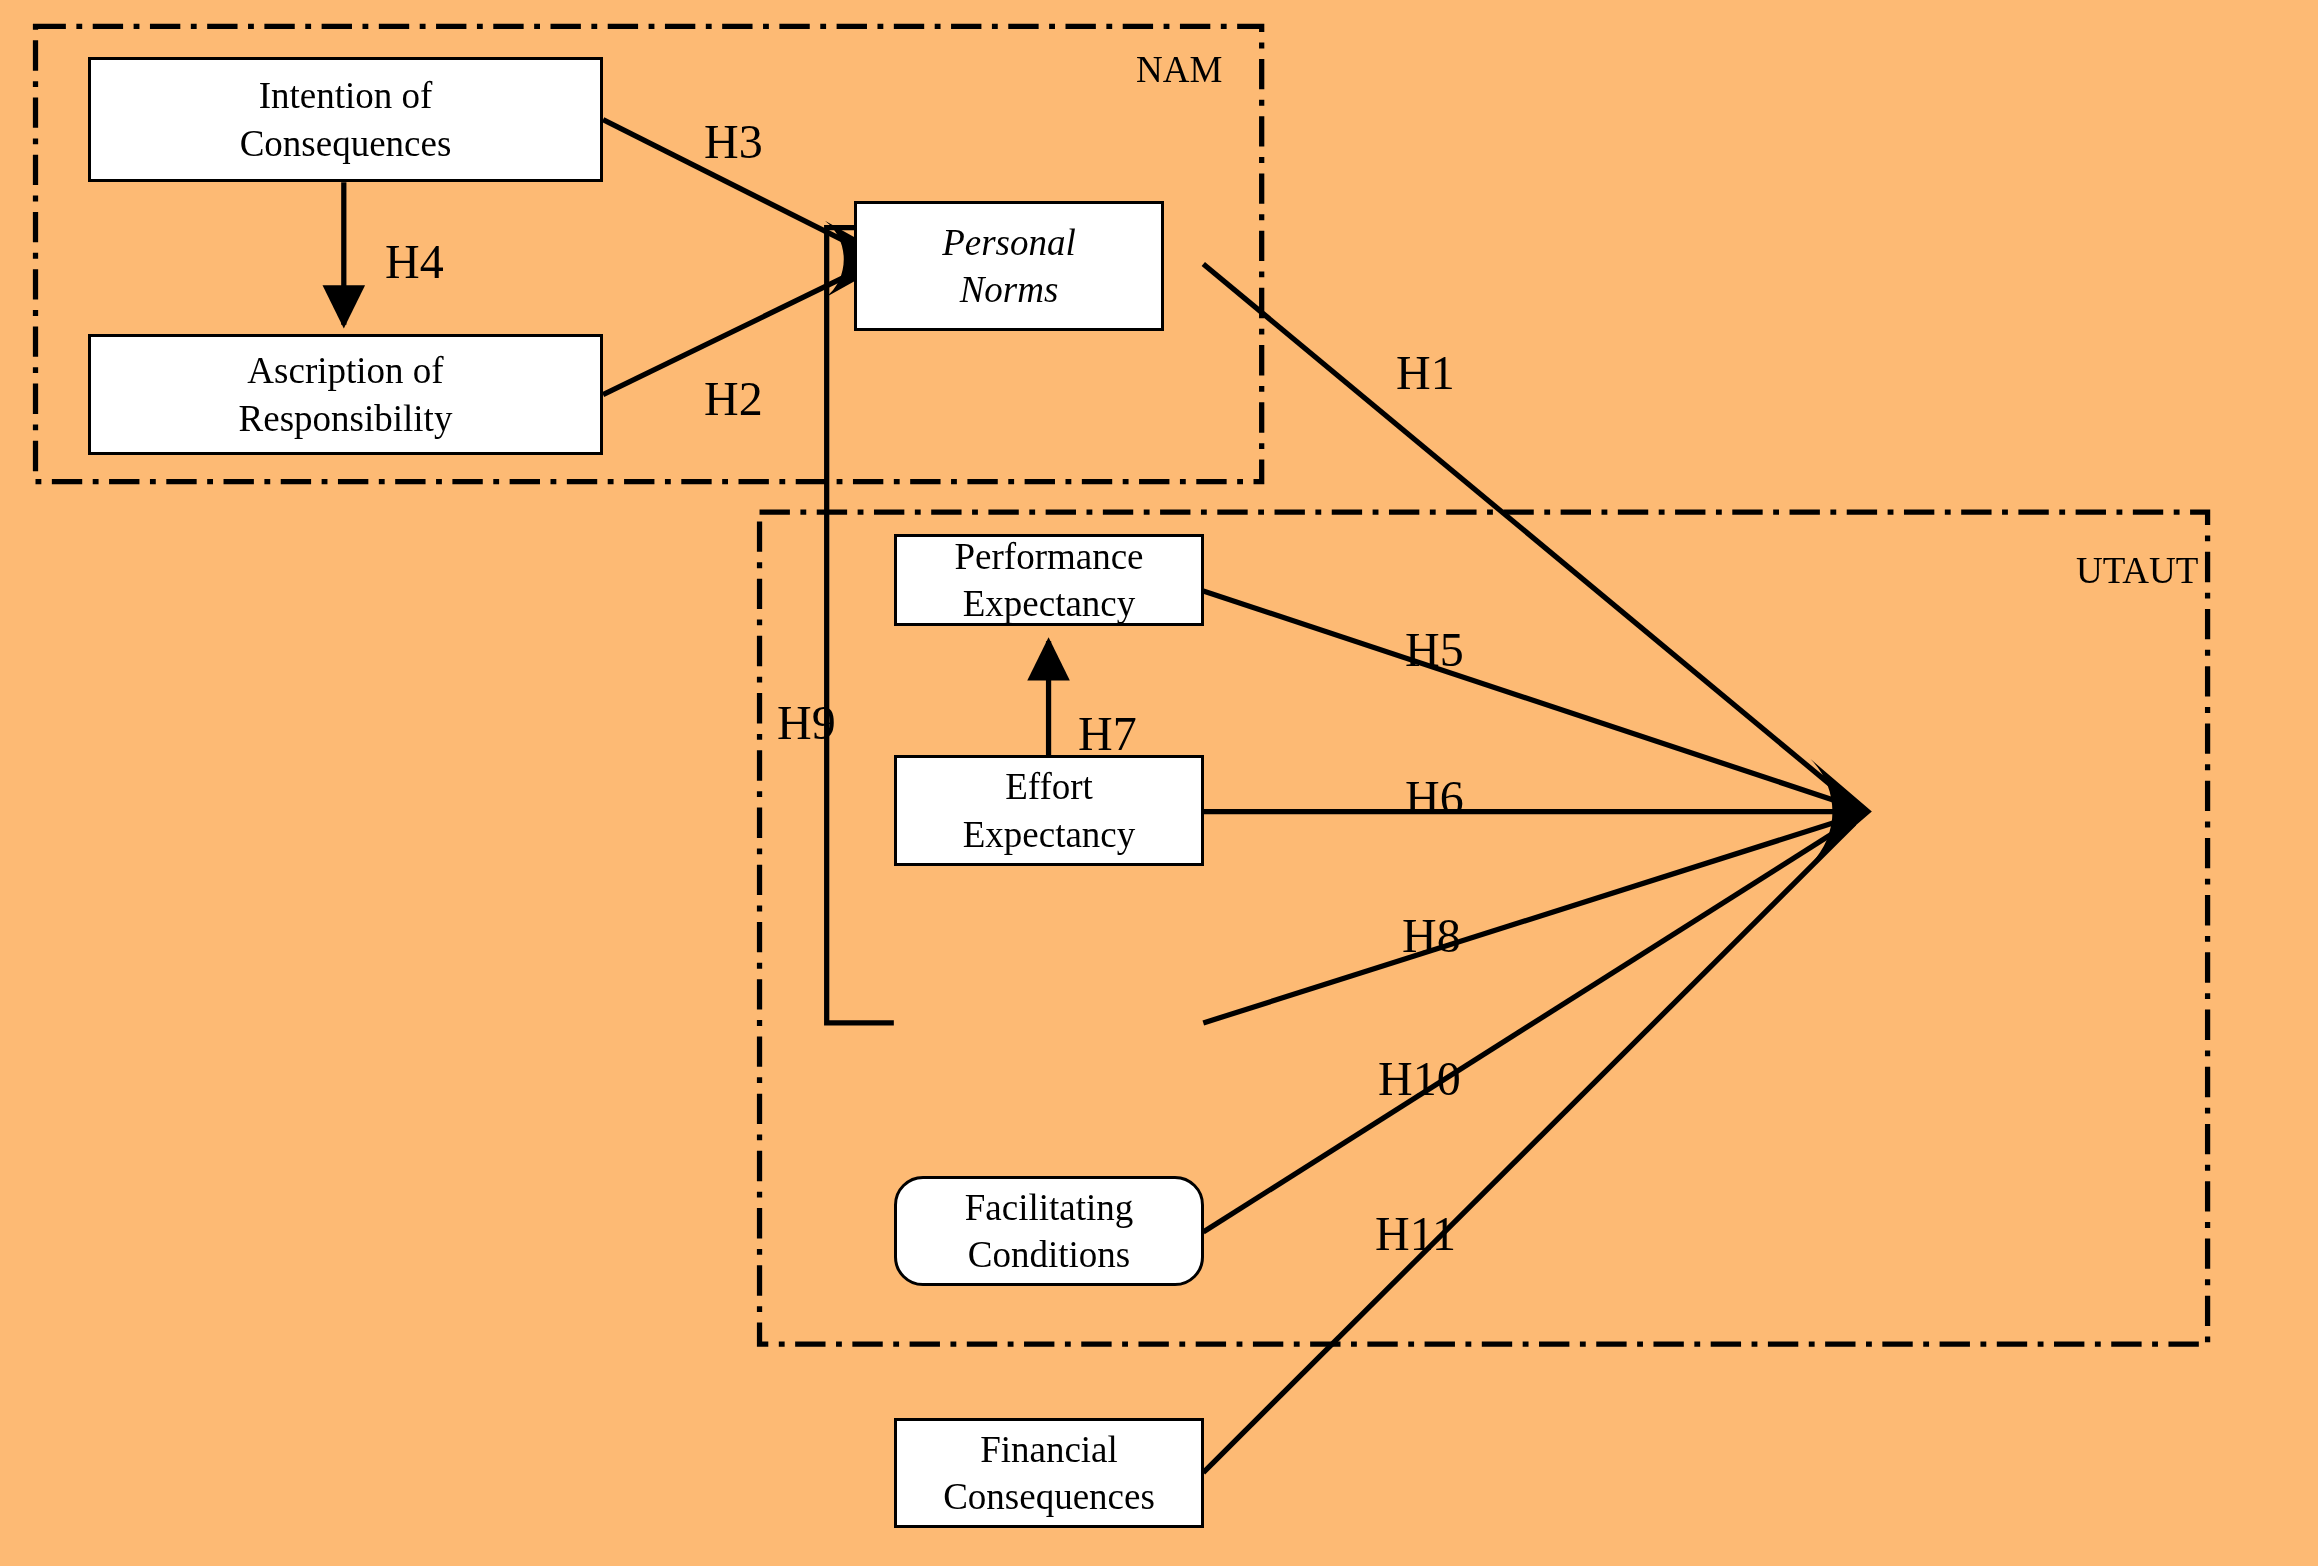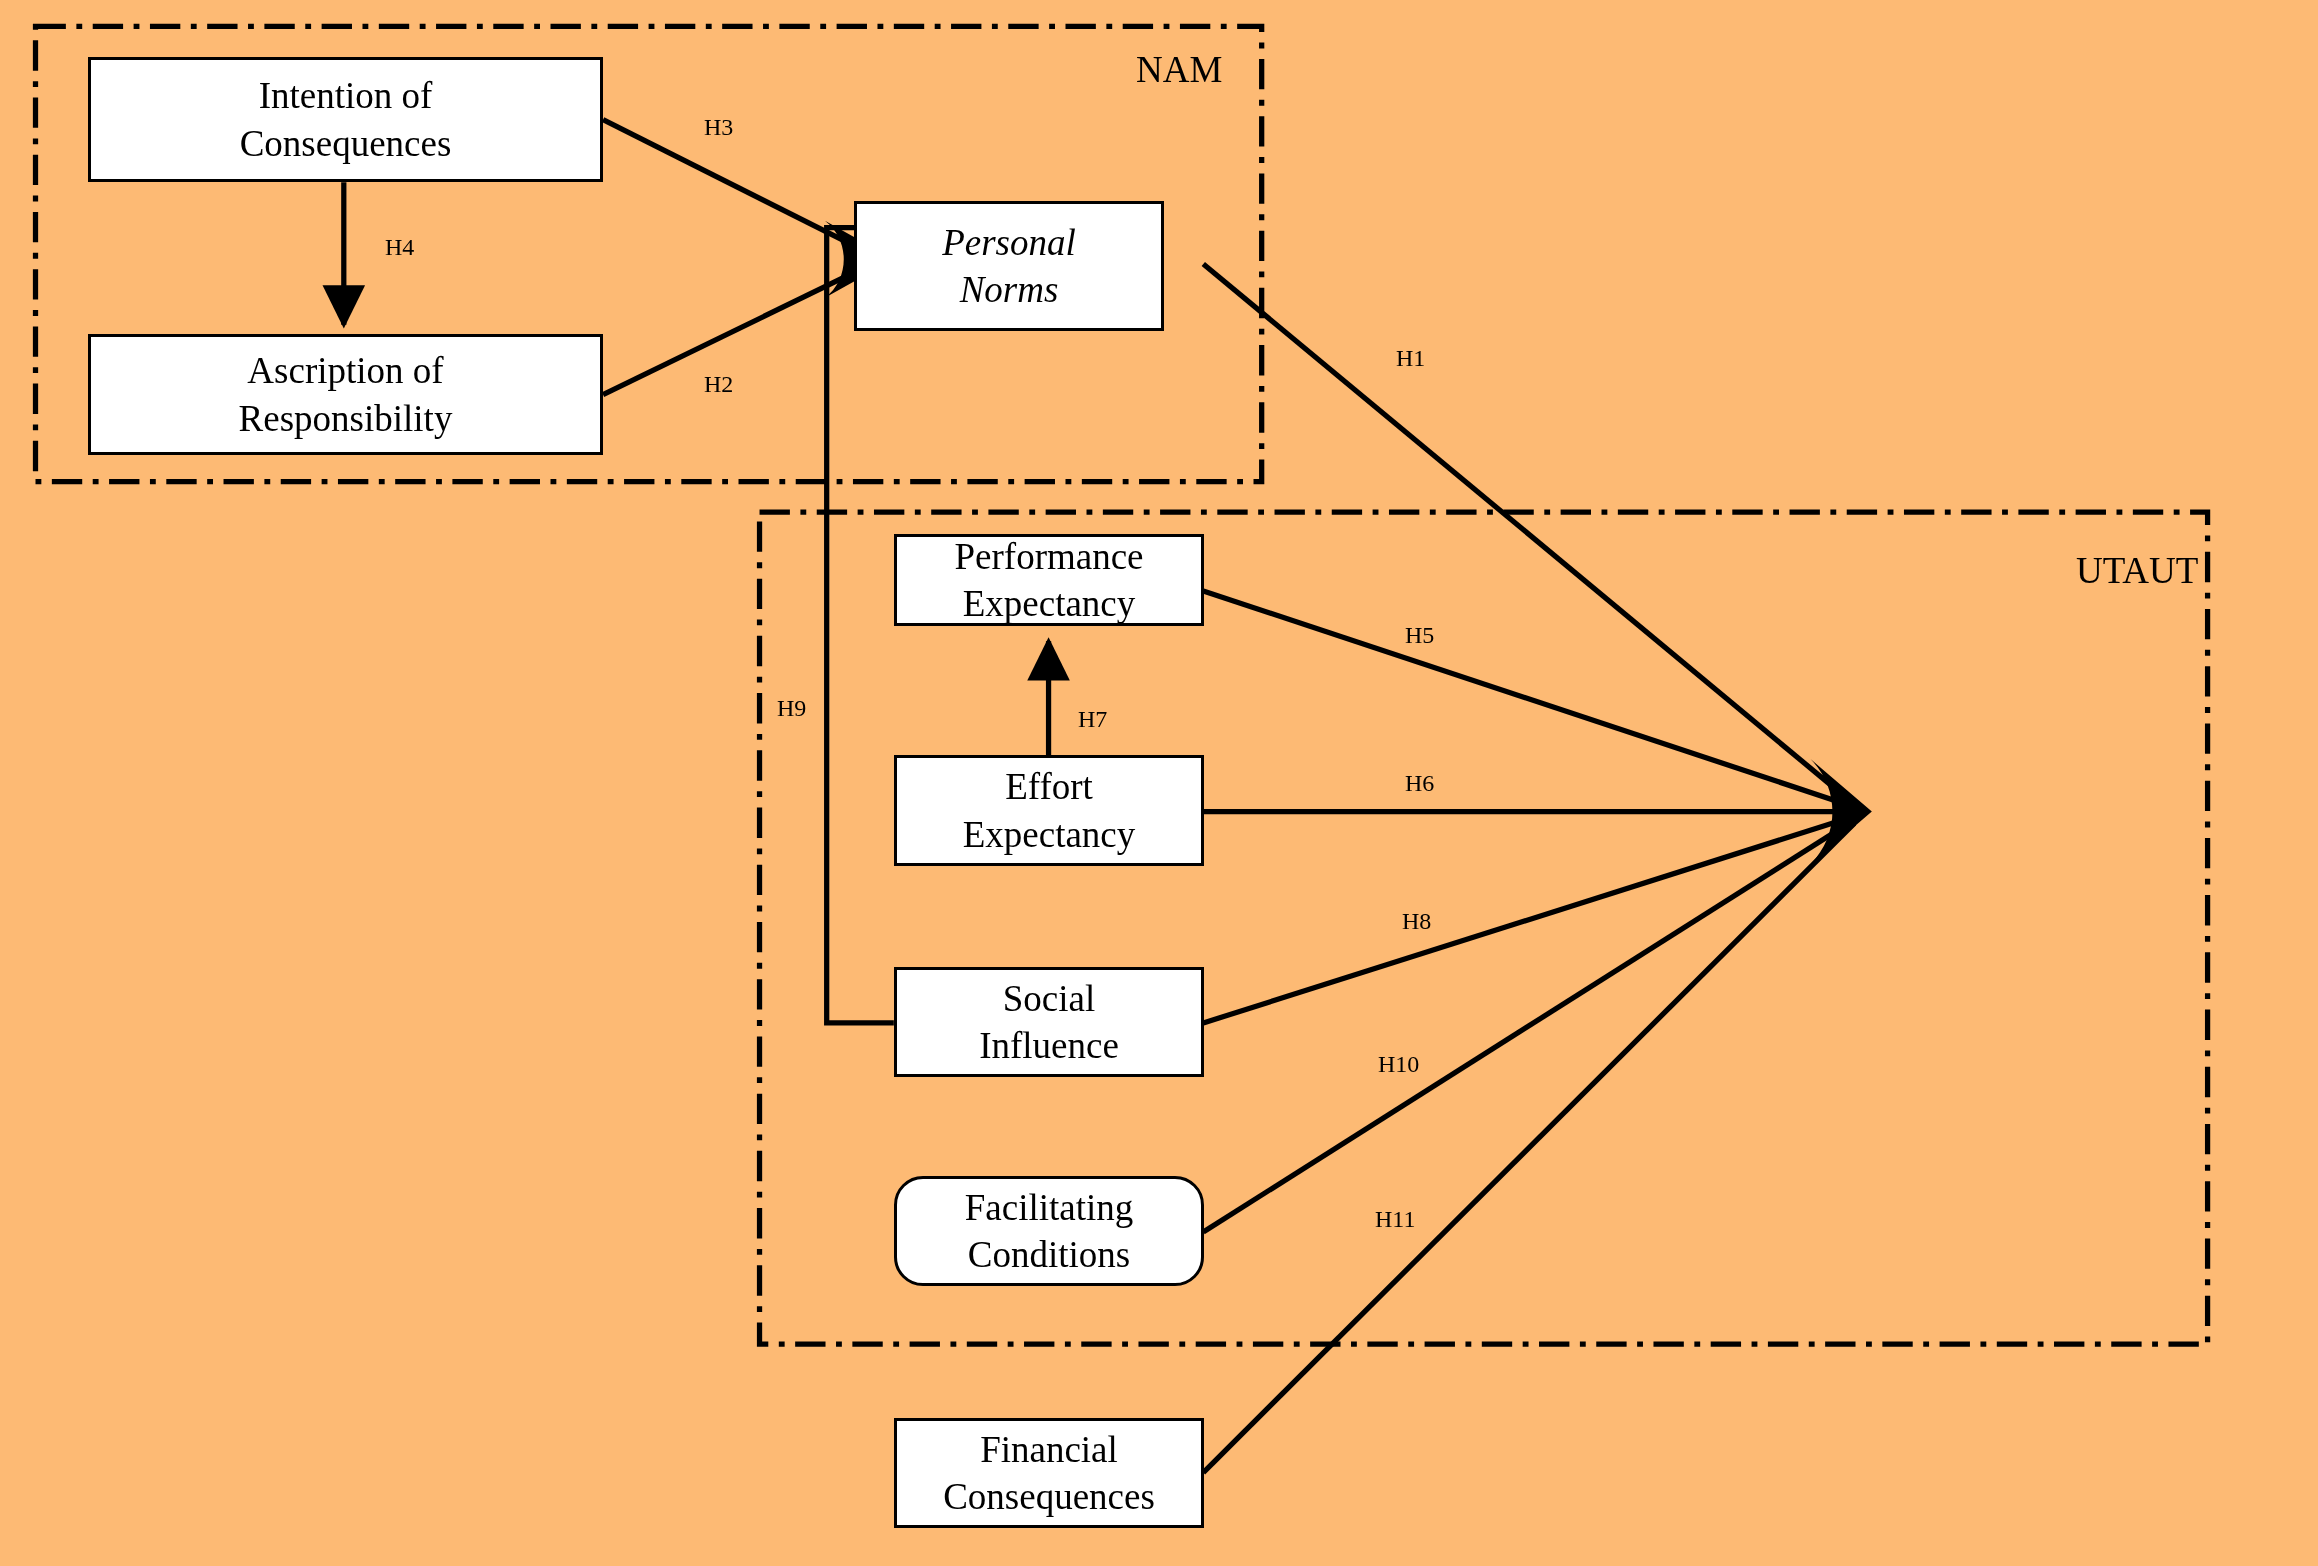--- a/index.html
+++ b/index.html
@@ -5,21 +5,21 @@
 <style>
   html,body{margin:0;padding:0;background:#ffffff;}
   body{font-family:"Liberation Serif","DejaVu Serif",serif;}
   #stage{position:relative;width:2319px;height:1566px;background:#fdba74;overflow:hidden;}
   #canvas{position:absolute;left:0;top:0;width:2319px;height:1566px;}
   .node{position:absolute;box-sizing:border-box;border:3.5px solid #000;background:#fff;
         display:flex;align-items:center;justify-content:center;text-align:center;
         line-height:1.28;color:#000;font-size:37px;z-index:5;}
   .node span{display:block;white-space:pre-line;}
   .grouplabel{position:absolute;color:#000;font-size:37px;z-index:6;white-space:nowrap;}
-  .hlabel{position:absolute;color:#000;font-size:24px;z-index:6;white-space:nowrap;}
+  .hlabel{position:absolute;color:#000;font-size:48px;z-index:6;white-space:nowrap;}
 </style>
 </head>
 <body>
 
 <div id="stage">
 
   <svg id="canvas" viewBox="0 0 3970 2682" xmlns="http://www.w3.org/2000/svg">
     <defs>
       <marker id="solidArrow" viewBox="0 0 12 12" refX="10.5" refY="6" markerWidth="9" markerHeight="9" orient="auto-start-reverse">
         <path d="M 0.5 0.6 L 11.5 6 L 0.5 11.4 z" fill="#000"></path>
@@ -73,24 +73,20 @@
 Norms</span>
   </div>
   <div class="node" style="left:894px;top:534px;width:310px;height:92px;">
     <span>Performance
 Expectancy</span>
   </div>
   <div class="node" style="left:894px;top:755px;width:310px;height:111px;justify-content:center;">
     <span>Effort
 Expectancy</span>
   </div>
-  <div class="node" style="left:894px;top:967px;width:310px;height:110px;">
-    <span>Social
-Influence</span>
-  </div>
   <div class="node" style="left:894px;top:1176px;width:310px;height:110px;border-radius:29px;">
     <span>Facilitating
 Conditions</span>
   </div>
   <div class="node" style="left:894px;top:1418px;width:310px;height:110px;">
     <span>Financial
 Consequences</span>
   </div>
 
   <div class="hlabel" style="left:1396px;top:345px;">H1</div>

